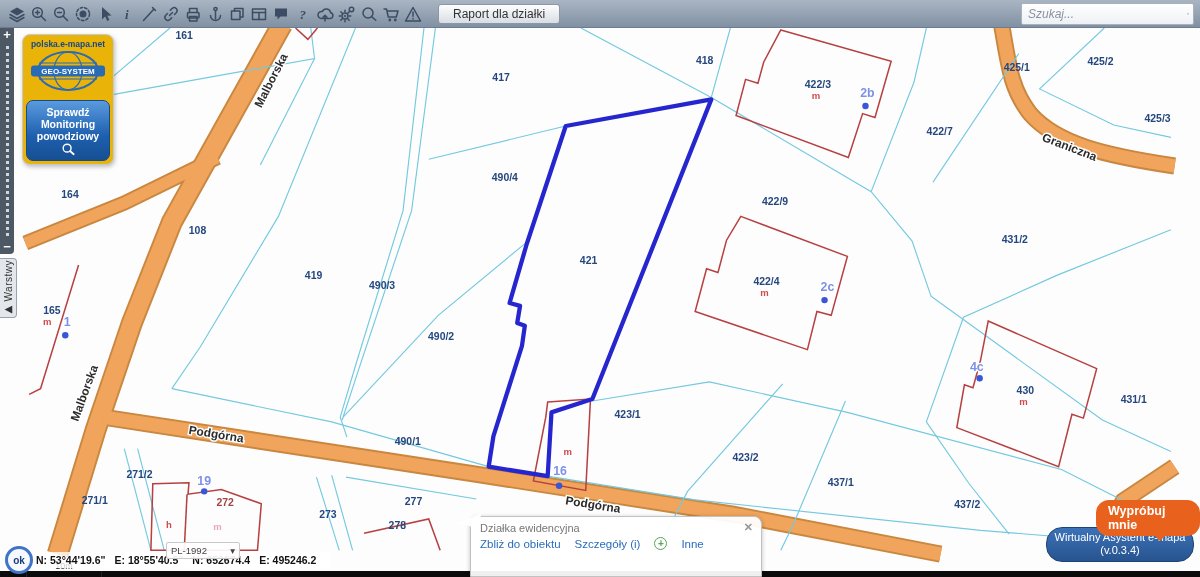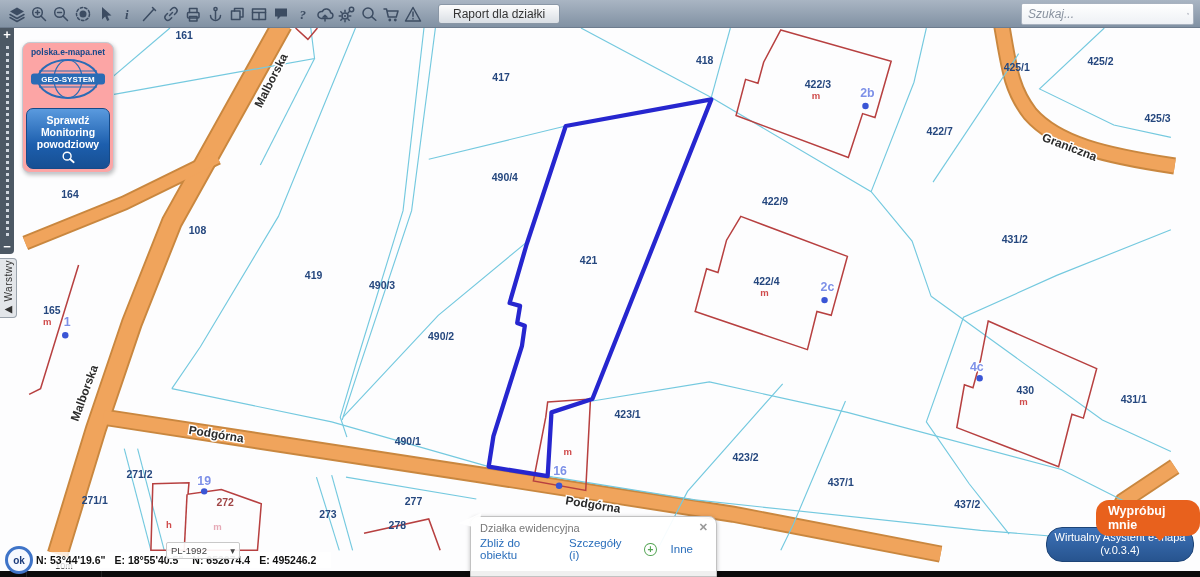--- a/index.html
+++ b/index.html
@@ -23,22 +23,22 @@
   
   #zoombar{position:absolute;left:0;top:28px;width:14px;height:226px;background:#4c5864;
     border-radius:0 0 4px 0;z-index:25;display:flex;flex-direction:column;align-items:center;}
   #zoombar .zbtn{color:#fff;font:bold 13px "Liberation Sans",sans-serif;line-height:14px;cursor:pointer;}
   #zoomtrack{width:0;border-left:3px dotted #cfd6de;flex:1;margin:4px 0;cursor:pointer;}
   #layers-tab{position:absolute;left:0;top:258px;width:16px;height:58px;background:#e3e6ea;
     border:1px solid #9aa3ad;border-left:0;border-radius:0 4px 4px 0;z-index:25;cursor:pointer;
     display:flex;align-items:center;justify-content:center;}
   #layers-tab span{writing-mode:vertical-rl;transform:rotate(180deg);font:10px "Liberation Sans",sans-serif;color:#333;letter-spacing:.5px;}
   
-  #logocard{position:absolute;left:22px;top:34px;width:84px;z-index:24;background:#fca5a5;
-    border:1px solid #c4cad1;border-radius:8px;box-shadow:1px 2px 4px rgba(0,0,0,.25);padding:4px 3px 3px;text-align:center;margin-top:8px;}
+  #logocard{position:absolute;left:22px;top:34px;width:84px;z-index:24;background:#eab308;
+    border:1px solid #c4cad1;border-radius:8px;box-shadow:1px 2px 4px rgba(0,0,0,.25);padding:4px 3px 3px;text-align:center;}
   #logocard .site{font:bold 8.5px "Liberation Sans",sans-serif;color:#16488a;}
   #floodbtn{margin-top:3px;border-radius:7px;background:linear-gradient(#5a9ade,#1d5fae 60%,#174f93);
     color:#fff;font:bold 10.5px "Liberation Sans",sans-serif;line-height:12px;padding:5px 2px 2px;cursor:pointer;
     border:1px solid #164a88;}
   
   #mapsvg{position:absolute;left:0;top:28px;z-index:1;}
   .plbl{font:bold 11px "Liberation Sans",sans-serif;fill:#25477e;text-anchor:middle;}
   .maroon{fill:#a04545;}
   .rlbl{font:bold 12.5px "Liberation Sans",sans-serif;fill:#2b2b2b;stroke:#fff;stroke-width:3px;paint-order:stroke;text-anchor:middle;}
   .albl{font:bold 13px "Liberation Sans",sans-serif;fill:#7e91e8;stroke:#fff;stroke-width:2.5px;paint-order:stroke;text-anchor:middle;}
@@ -52,21 +52,21 @@
   #scalebox{position:absolute;left:26px;top:537px;width:76px;z-index:9;text-align:center;}
   #scalebox .slab{font:9px "Liberation Sans",sans-serif;color:#222;margin-top:24px;}
   #scalebar{height:6px;border-left:1px solid #222;border-right:1px solid #222;border-bottom:1px solid #222;}
   #coordbar{position:absolute;left:30px;top:552px;z-index:9;background:rgba(255,255,255,.78);
     padding:2px 6px;font:bold 10.5px "Liberation Sans",sans-serif;color:#111;white-space:nowrap;}
   #coordbar span{margin-right:9px;}
   #projsel{position:absolute;left:166px;top:542px;width:64px;height:15px;z-index:9;background:rgba(255,255,255,.92);
     border:1px solid #c9c9c9;border-radius:2px;font:9.5px "Liberation Sans",sans-serif;color:#444;
     display:flex;align-items:center;justify-content:space-between;padding:0 4px;cursor:pointer;}
   
-  #infopanel{position:absolute;left:470px;top:516px;width:247px;height:61px;z-index:12;
+  #infopanel{position:absolute;left:470px;top:516px;width:292px;height:61px;z-index:12;
     background:rgba(255,255,255,.94);border:1px solid #c2c2c2;border-radius:8px 8px 0 0;
     box-shadow:0 1px 4px rgba(0,0,0,.25);padding:5px 9px 0;box-sizing:border-box;}
   #infopanel .tail{position:absolute;left:-11px;top:-7px;width:0;height:0;z-index:-1;
     border-right:20px solid rgba(255,255,255,.94);border-top:16px solid transparent;transform:rotate(14deg);}
   #infopanel .hd{font:11px "Liberation Sans",sans-serif;color:#777;}
   #panel-close{position:absolute;right:8px;top:4px;color:#999;font:bold 11px "Liberation Sans",sans-serif;cursor:pointer;}
   #infopanel .main{font:12px "Liberation Sans",sans-serif;color:#1d1d1d;margin-top:2px;white-space:nowrap;}
   #infopanel .main b{font-weight:bold;}
   #infopanel .idl{font:11px "Liberation Sans",sans-serif;color:#9a9a9a;margin-top:1px;}
   #infopanel .links{margin-top:3px;font:11.5px "Liberation Sans",sans-serif;color:#2a6ebb;display:flex;align-items:center;}

